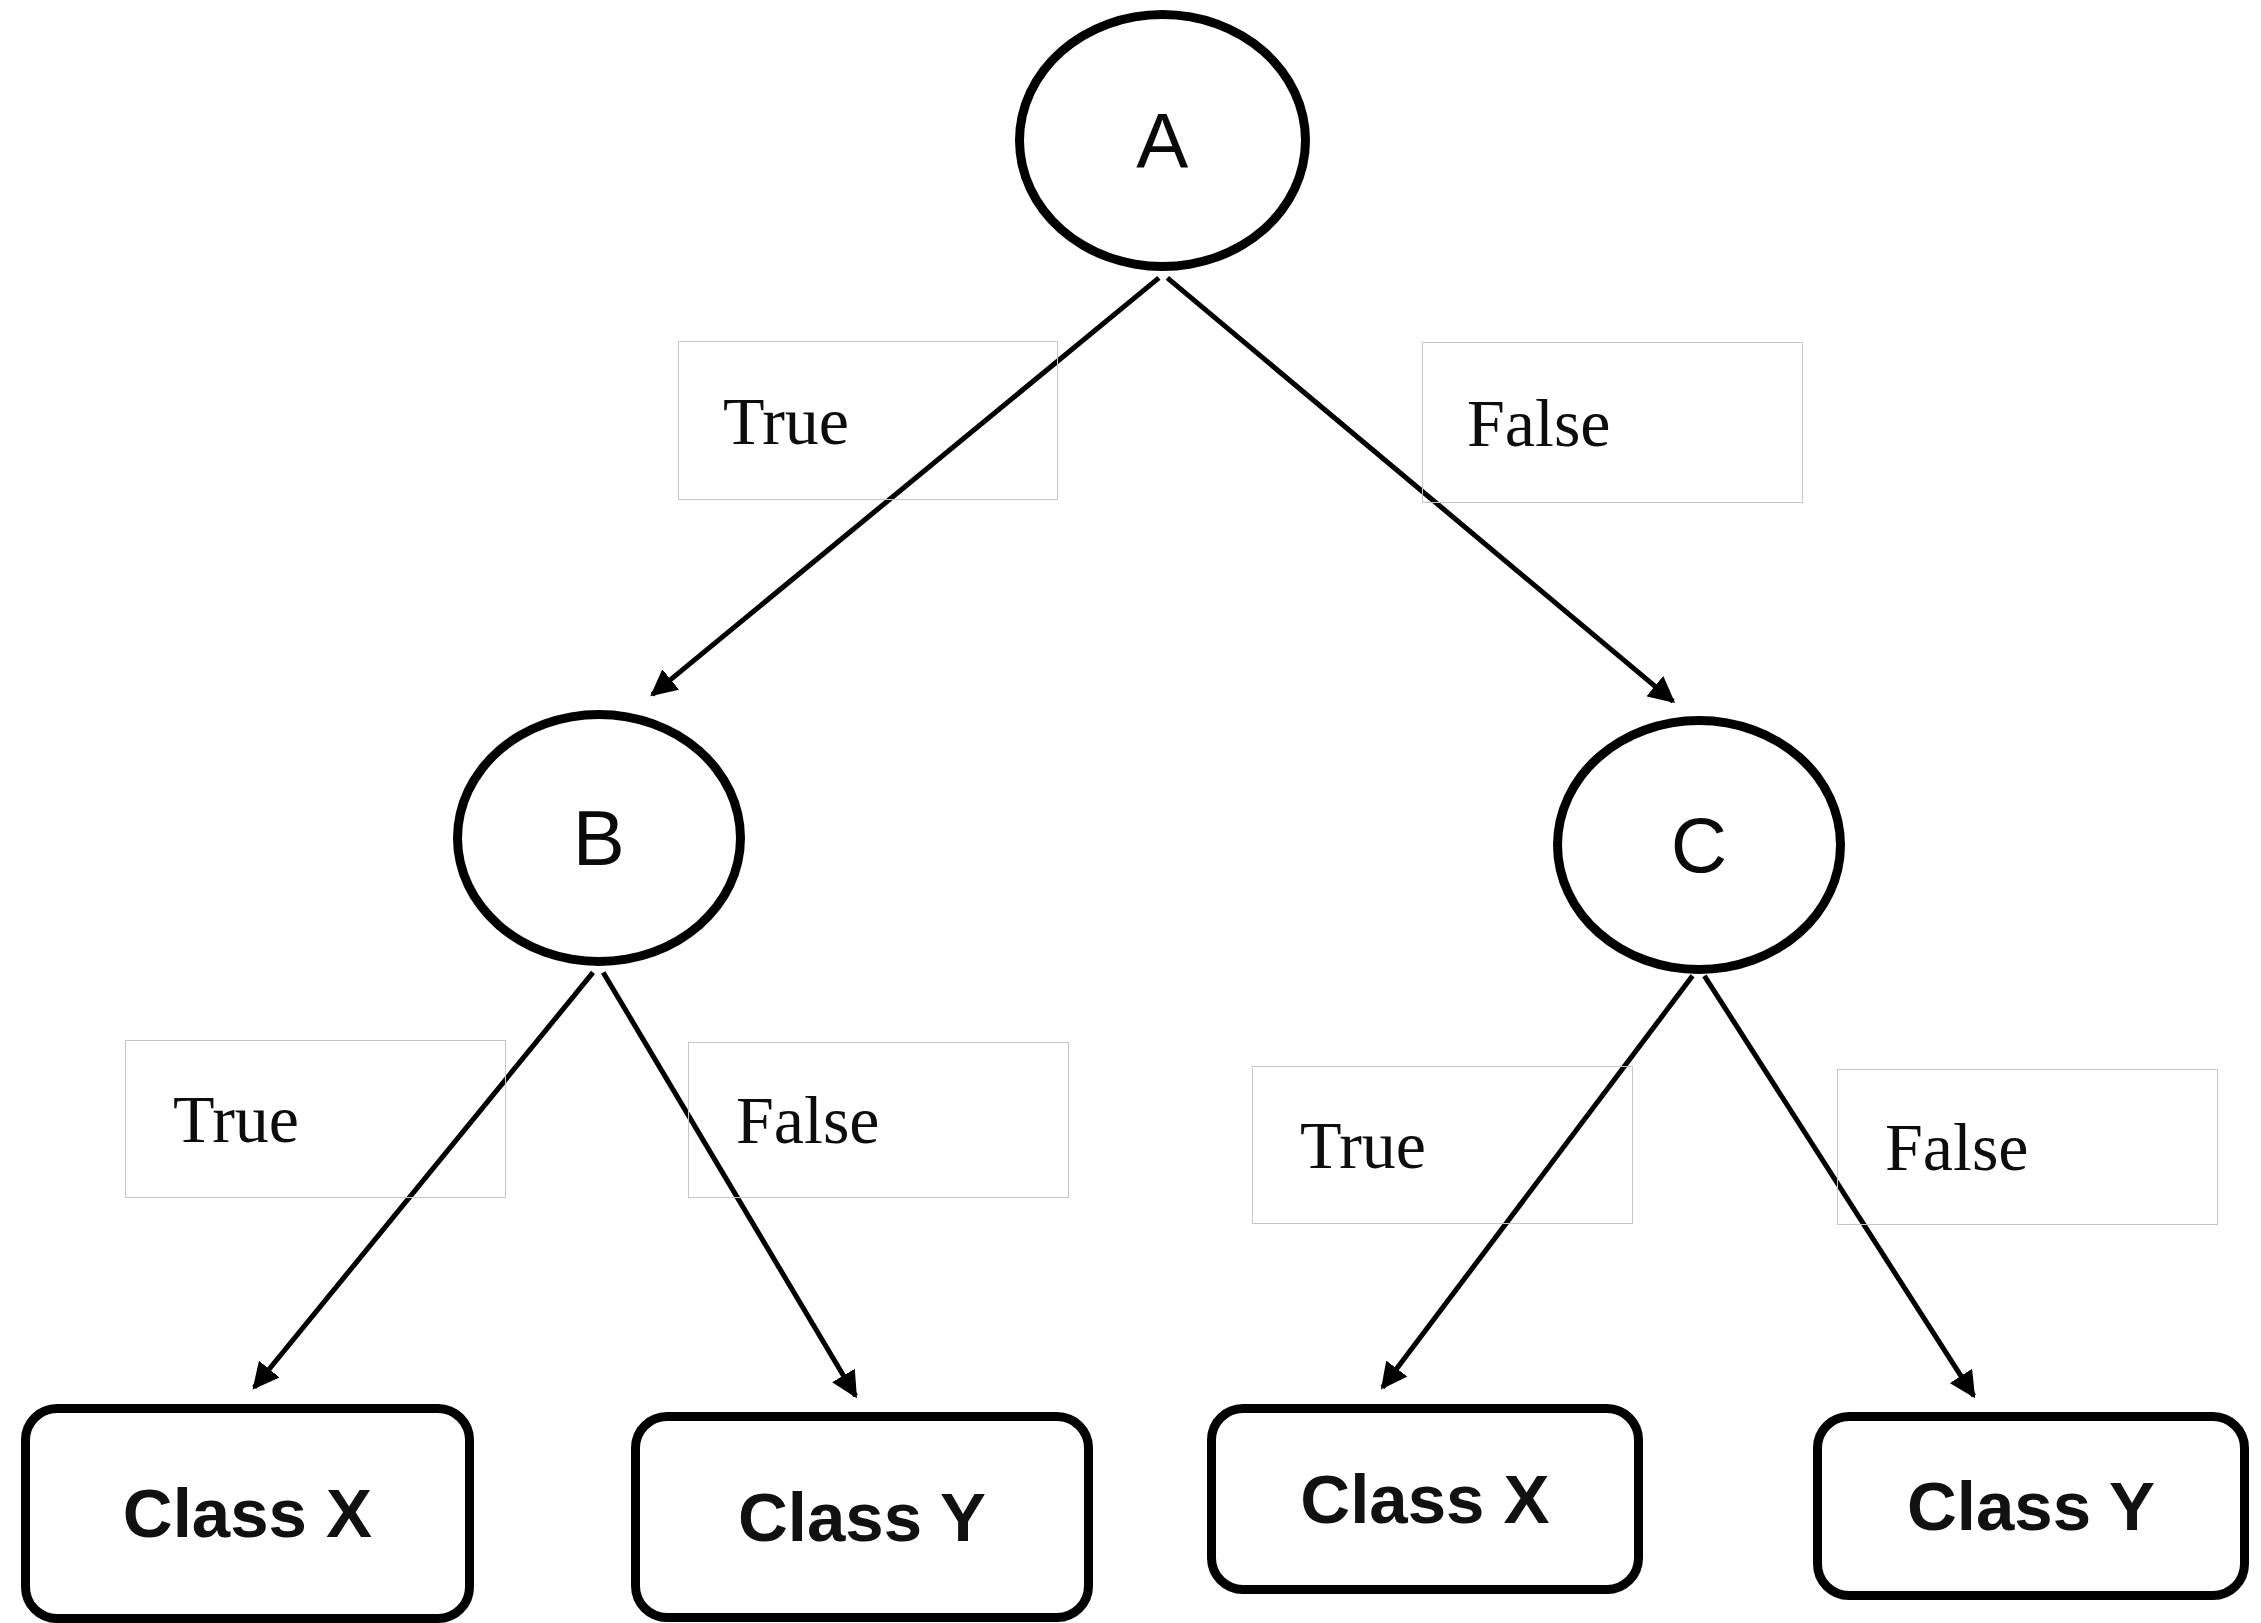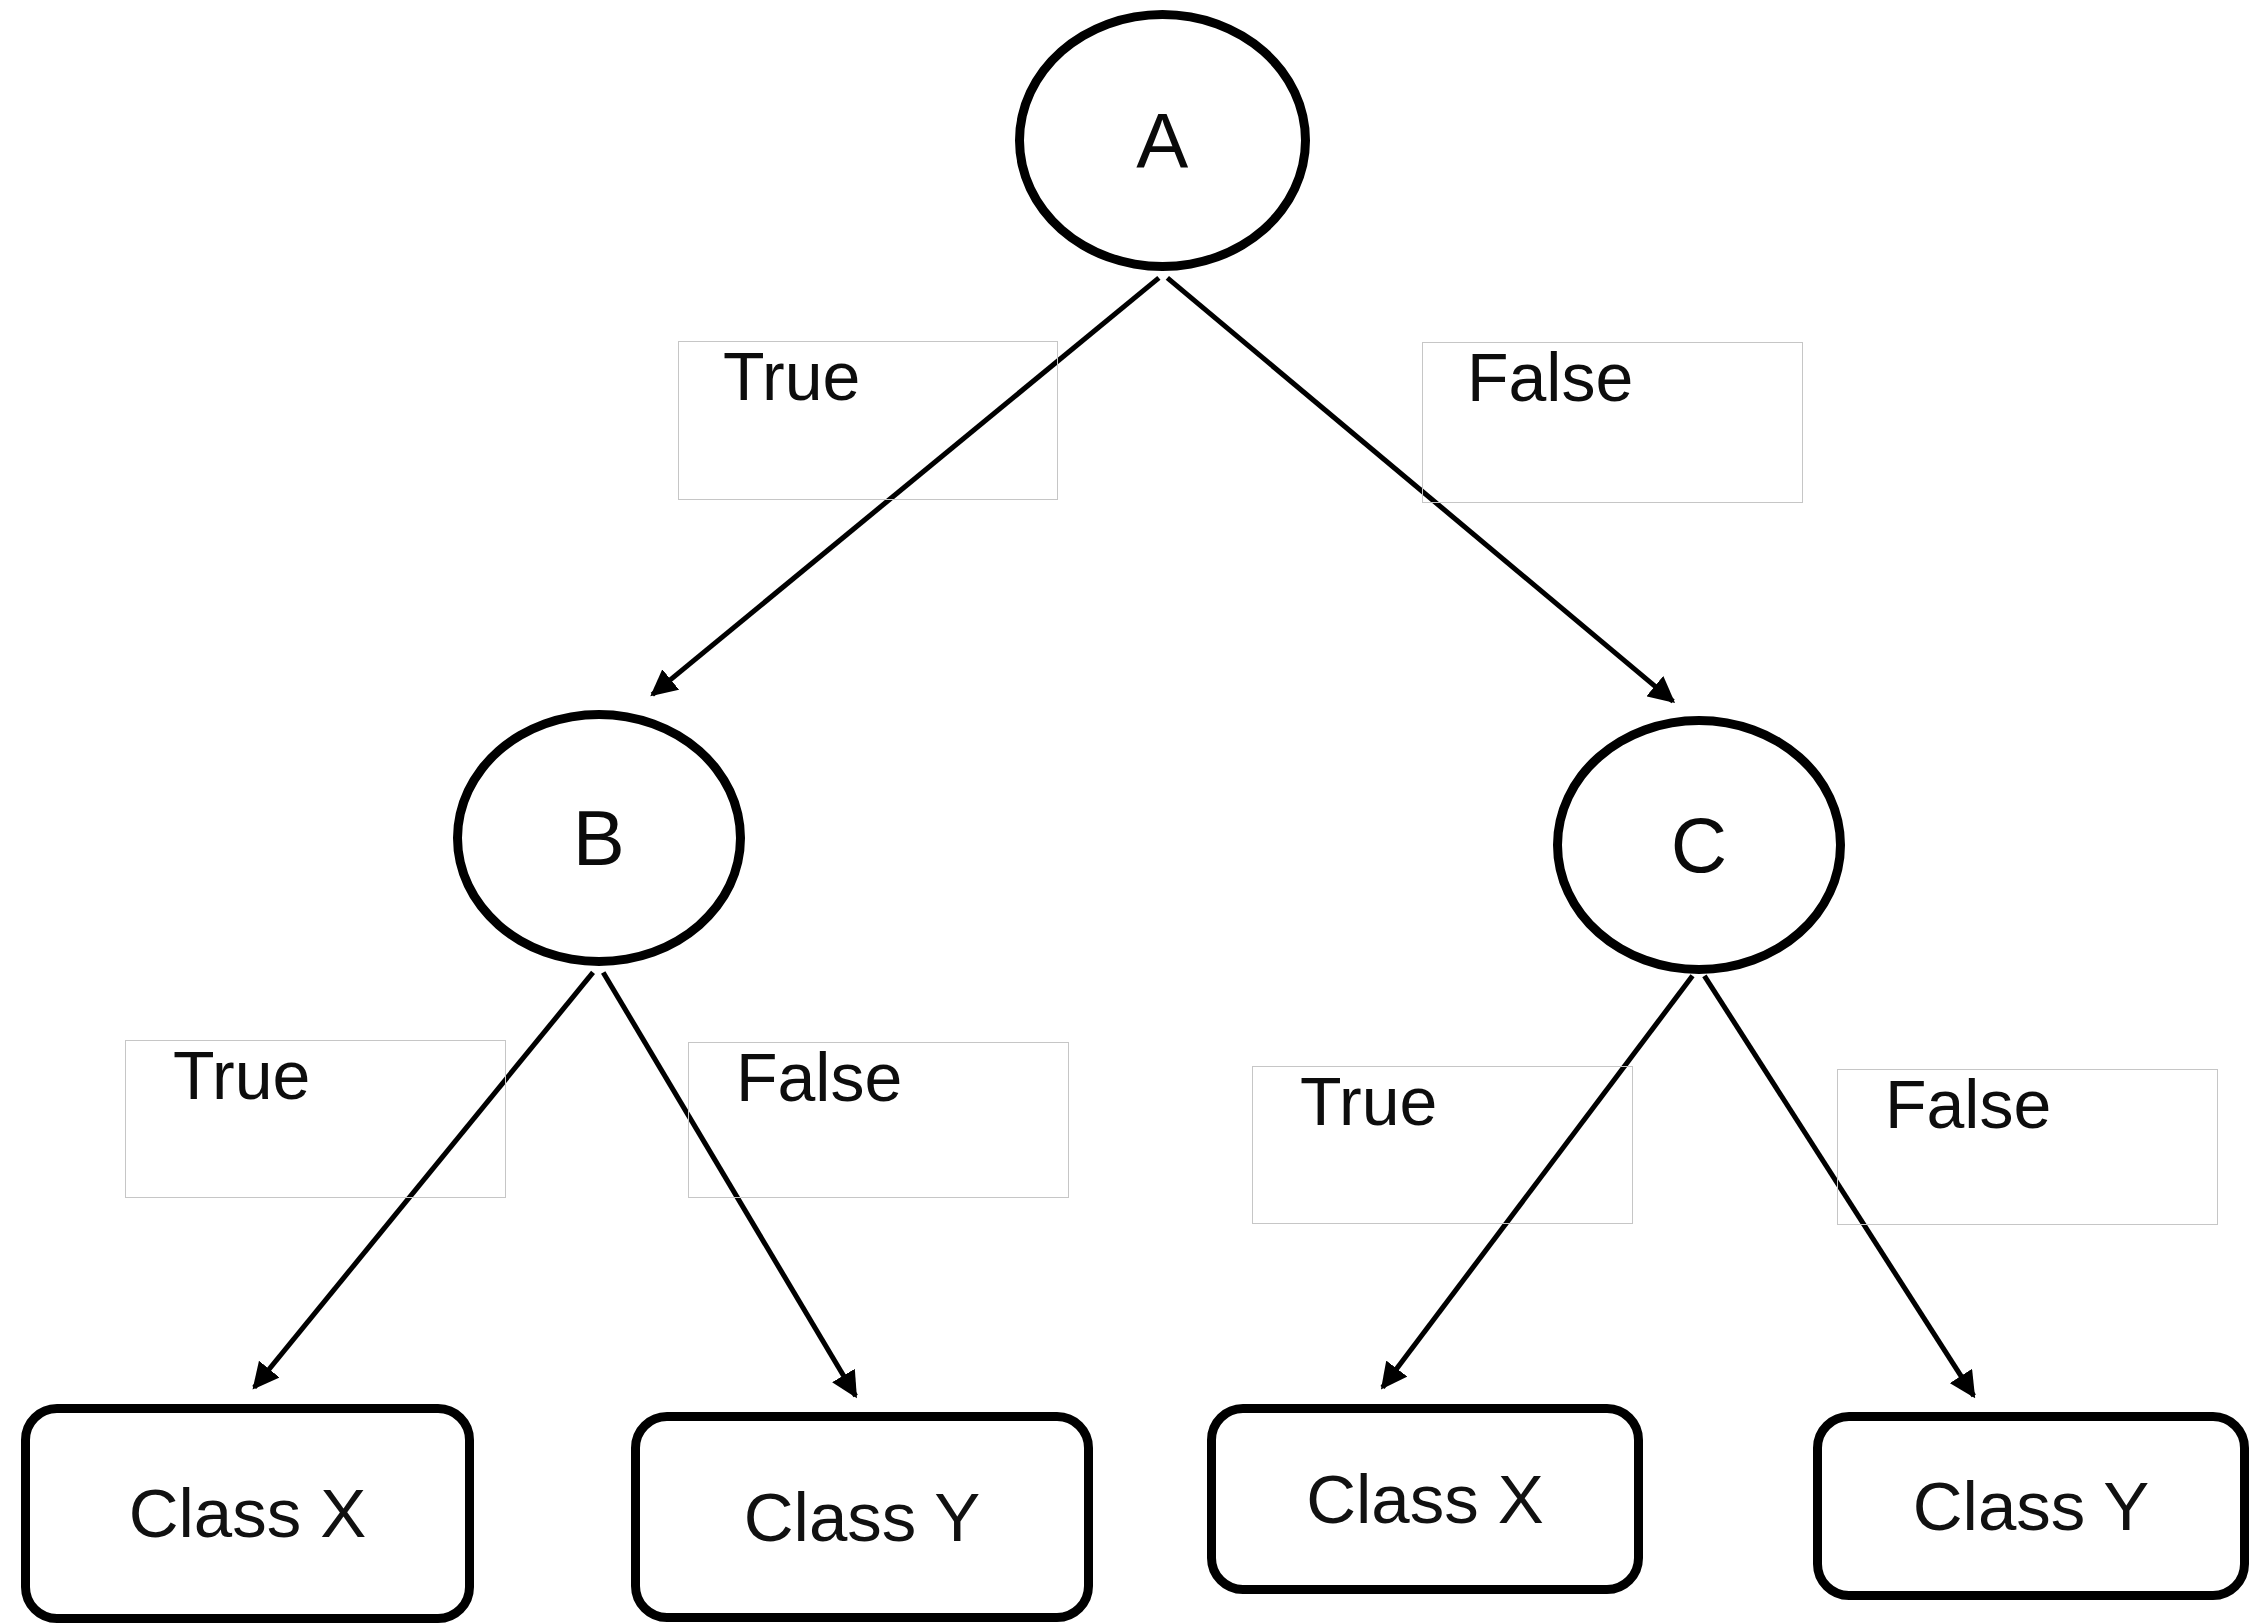--- a/index.html
+++ b/index.html
@@ -53,31 +53,33 @@
     background: #ffffff;
     display: flex;
     align-items: center;
     justify-content: center;
     z-index: 3;
   }
   .leaf-box > .leaf-label {
     font-size: 69px;
     line-height: 1;
     color: #111111;
-    font-weight: 400;
+    font-weight: 700;
   }
 
   
   .edge-label {
     position: absolute;
     box-sizing: border-box;
     border: 1.7px solid #c6c6c6;
     background: transparent;
     display: flex;
+    align-items: center;
     z-index: 2;
+    font-family: Liberation Serif, serif;
   }
   .edge-label > span {
     font-size: 68px;
     line-height: 1;
     color: #0d0d0d;
     white-space: nowrap;
   }
   .el-pad-left   { padding-left: 44px; }
   .el-pad-left-2 { padding-left: 47px; }
 </style>

